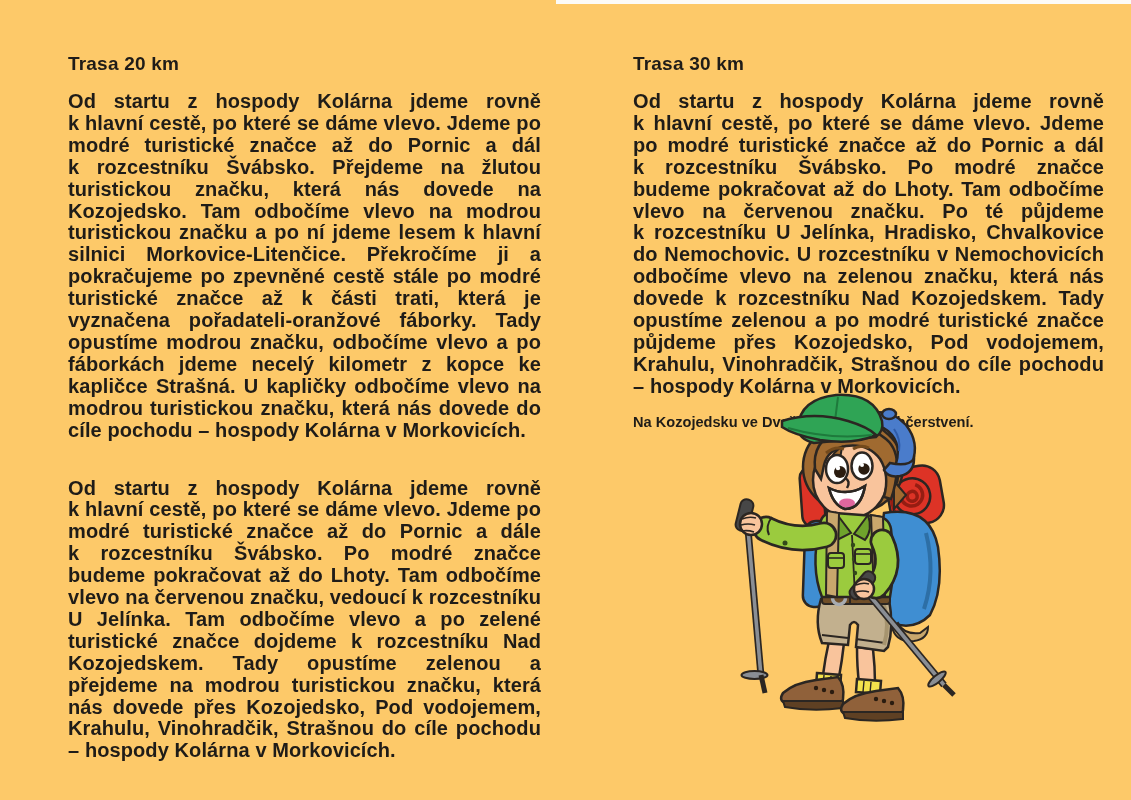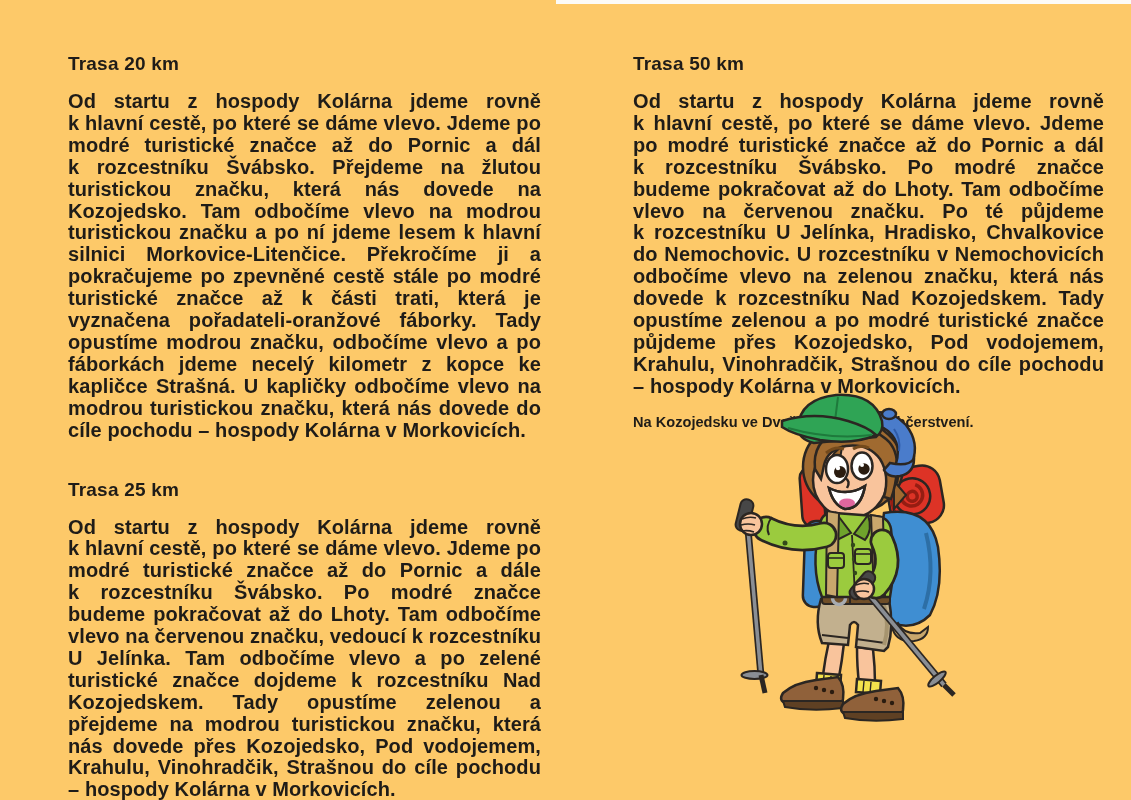--- a/index.html
+++ b/index.html
@@ -42,28 +42,27 @@
 <div class="page">
 
   <div class="scan-strip"></div>
 
   <div class="column col-left">
     <section>
       <h2 class="route-heading">Trasa 20 km</h2>
       <p class="route-body">Od startu z&nbsp;hospody Kolárna jdeme rovně k&nbsp;hlavní cestě, po které se dáme vlevo. Jdeme po modré turistické značce až do Pornic a dál k&nbsp;rozcestníku Švábsko. Přejdeme na žlutou turistickou značku, která nás dovede na Kozojedsko. Tam odbočíme vlevo na modrou turistickou značku a po ní jdeme lesem k&nbsp;hlavní silnici Morkovice-Litenčice. Překročíme ji a pokračujeme po zpevněné cestě stále po modré turistické značce až k&nbsp;části trati, která je vyznačena pořadateli-oranžové fáborky. Tady opustíme modrou značku, odbočíme vlevo a po fáborkách jdeme necelý kilometr z&nbsp;kopce ke kapličce Strašná. U kapličky odbočíme vlevo na modrou turistickou značku, která nás dovede do cíle pochodu – hospody Kolárna v&nbsp;Morkovicích.</p>
     </section>
     <section>
-      <h2 class="route-heading">Trasa 25 km</h2>
       <p class="route-body">Od startu z&nbsp;hospody Kolárna jdeme rovně k&nbsp;hlavní cestě, po které se dáme vlevo. Jdeme po modré turistické značce až do Pornic a dále k&nbsp;rozcestníku Švábsko. Po modré značce budeme pokračovat až do Lhoty. Tam odbočíme vlevo na červenou značku, vedoucí k&nbsp;rozcestníku U Jelínka. Tam odbočíme vlevo a po zelené turistické značce dojdeme k&nbsp;rozcestníku Nad Kozojedskem. Tady opustíme zelenou a přejdeme na modrou turistickou značku, která nás dovede přes Kozojedsko, Pod vodojemem, Krahulu, Vinohradčik, Strašnou do cíle pochodu – hospody Kolárna v&nbsp;Morkovicích.</p>
     </section>
   </div>
 
   <div class="column col-right">
     <section>
-      <h2 class="route-heading">Trasa 50 km</h2>
+      <h2 class="route-heading">Trasa 30 km</h2>
       <p class="route-body">Od startu z&nbsp;hospody Kolárna jdeme rovně k&nbsp;hlavní cestě, po které se dáme vlevo. Jdeme po modré turistické značce až do Pornic a dál k&nbsp;rozcestníku Švábsko. Po modré značce budeme pokračovat až do Lhoty. Tam odbočíme vlevo na červenou značku. Po té půjdeme k&nbsp;rozcestníku U Jelínka, Hradisko, Chvalkovice do Nemochovic. U rozcestníku v&nbsp;Nemochovicích odbočíme vlevo na zelenou značku, která nás dovede k&nbsp;rozcestníku Nad Kozojedskem. Tady opustíme zelenou a po modré turistické značce půjdeme přes Kozojedsko, Pod vodojemem, Krahulu, Vinohradčik, Strašnou do cíle pochodu – hospody Kolárna v&nbsp;Morkovicích.</p>
       <p class="route-note">Na Kozojedsku ve Dvoře je možnost občerstvení.</p>
     </section>
   </div>
 
   <figure class="hiker-figure">
     <svg viewBox="0 0 322 362" xmlns="http://www.w3.org/2000/svg">
 
       <g>
         <line x1="60" y1="146" x2="73" y2="293" stroke="var(--outline,#2B2622)" stroke-width="7"></line>

